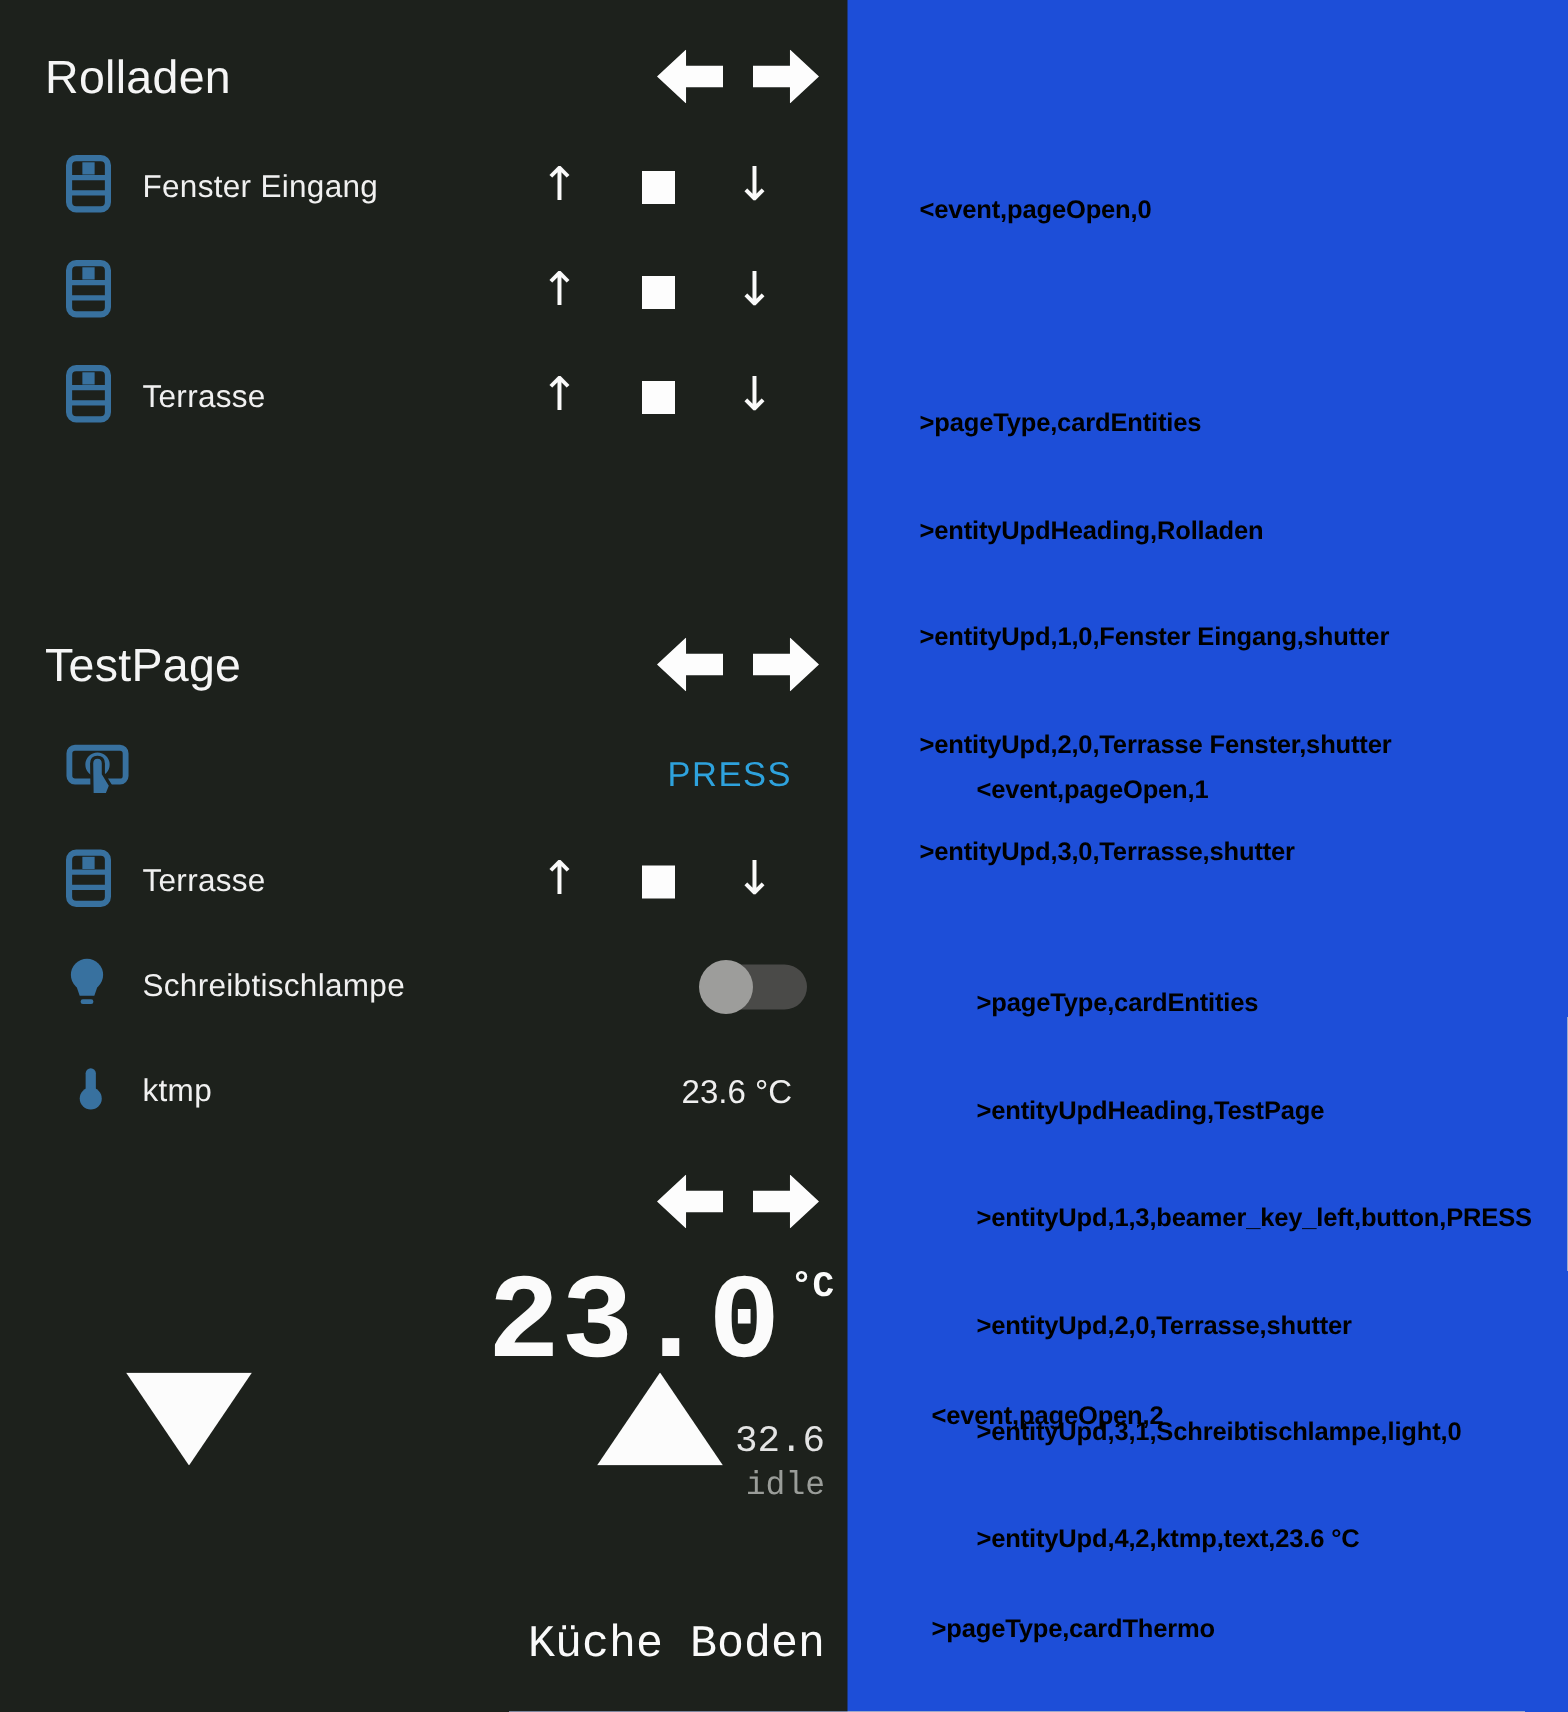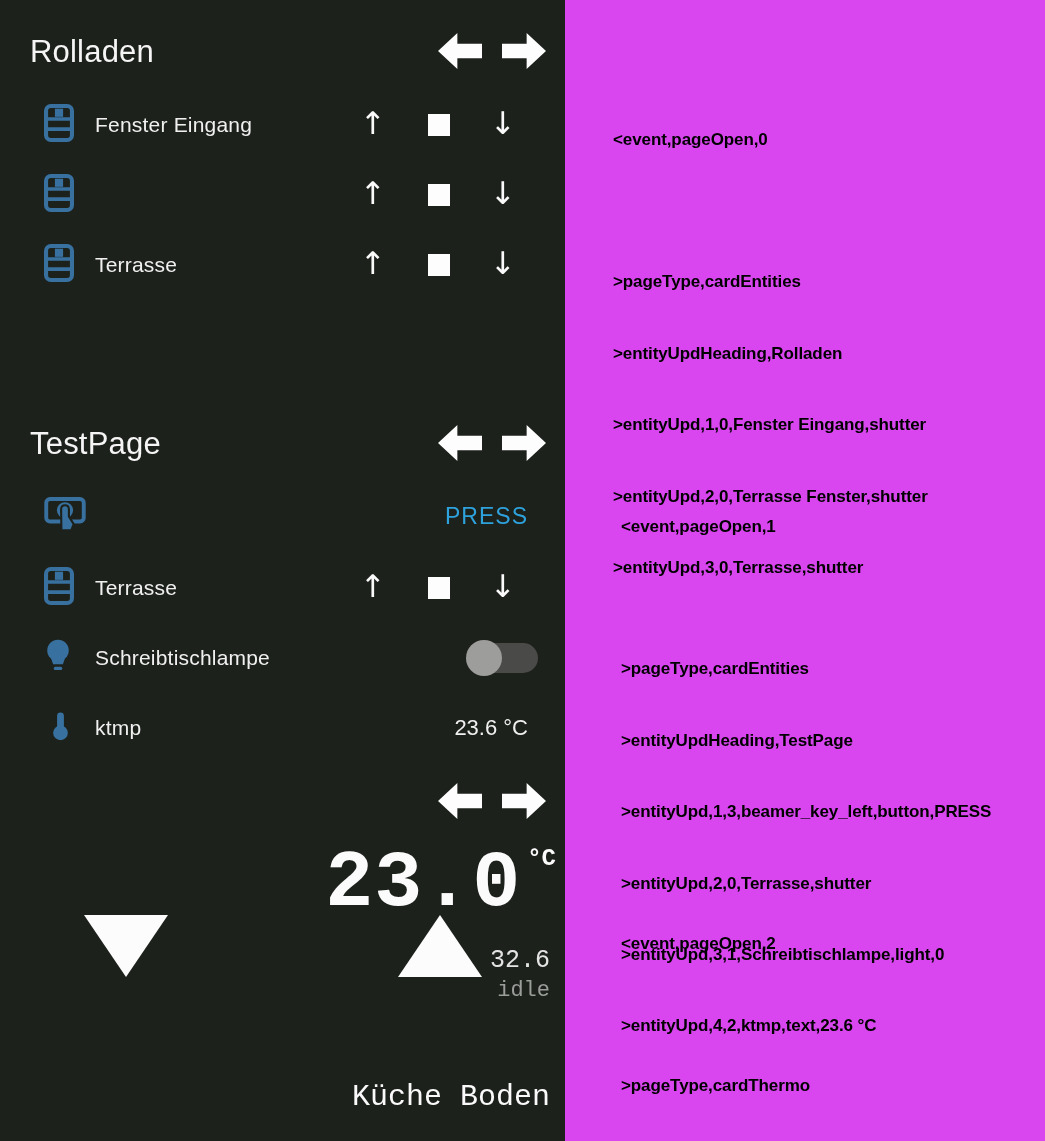--- a/index.html
+++ b/index.html
@@ -1,17 +1,17 @@
 <!DOCTYPE html>
 <html><head>
 <meta charset="utf-8">
 <style>
   * { margin:0; padding:0; box-sizing:border-box; }
   html,body { width:1045px; height:1141px; background:#ffffff; font-family:"Liberation Sans", sans-serif; overflow:hidden; }
-  .stage { position:relative; width:1045px; height:1141px; background:#d946ef; }
+  .stage { position:relative; width:1045px; height:1141px; background:#1d4ed8; }
 
   
   .screen { position:absolute; left:0; top:0; width:565px; height:1141px; background:#1d211c; }
 
   .heading { position:absolute; left:30px; height:44px; line-height:44px; font-size:31px; font-weight:400; color:#f5f5f5; letter-spacing:.2px; }
 
   
   .navarrow { position:absolute; width:44px; height:36px; background:#fdfdfd; }
   .nav-left  { clip-path:polygon(0 50%, 44% 0, 44% 30%, 100% 30%, 100% 70%, 44% 70%, 44% 100%); }
   .nav-right { clip-path:polygon(100% 50%, 56% 0, 56% 30%, 0 30%, 0 70%, 56% 70%, 56% 100%); }
@@ -181,21 +181,21 @@
   <div class="log" style="left:613px; top:80px">
     <div>&lt;event,pageOpen,0</div>
     <div class="gap"></div>
     <div>&gt;pageType,cardEntities</div>
     <div>&gt;entityUpdHeading,Rolladen</div>
     <div>&gt;entityUpd,1,0,Fenster Eingang,shutter</div>
     <div>&gt;entityUpd,2,0,Terrasse Fenster,shutter</div>
     <div>&gt;entityUpd,3,0,Terrasse,shutter</div>
   </div>
 
-  <div class="log" style="left:621px; top:467px">
+  <div class="log" style="left:651px; top:467px">
     <div>&lt;event,pageOpen,1</div>
     <div class="gap"></div>
     <div>&gt;pageType,cardEntities</div>
     <div>&gt;entityUpdHeading,TestPage</div>
     <div>&gt;entityUpd,1,3,beamer_key_left,button,PRESS</div>
     <div>&gt;entityUpd,2,0,Terrasse,shutter</div>
     <div>&gt;entityUpd,3,1,Schreibtischlampe,light,0</div>
     <div>&gt;entityUpd,4,2,ktmp,text,23.6 °C</div>
   </div>
 

